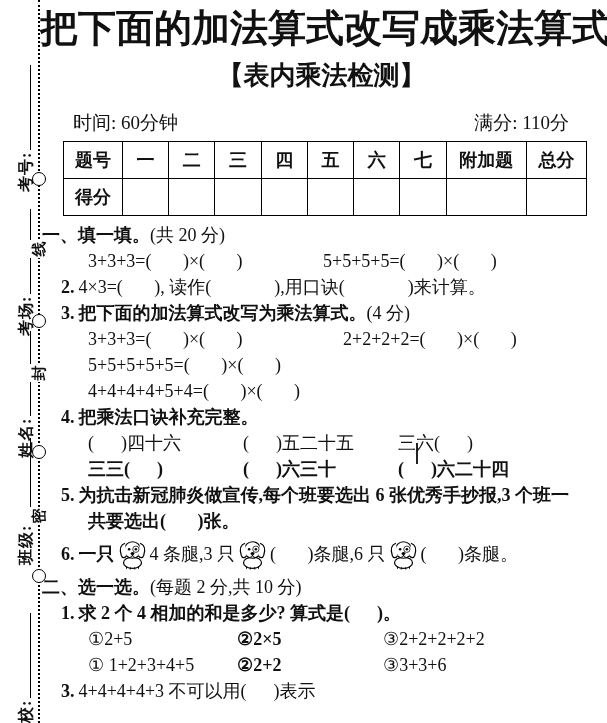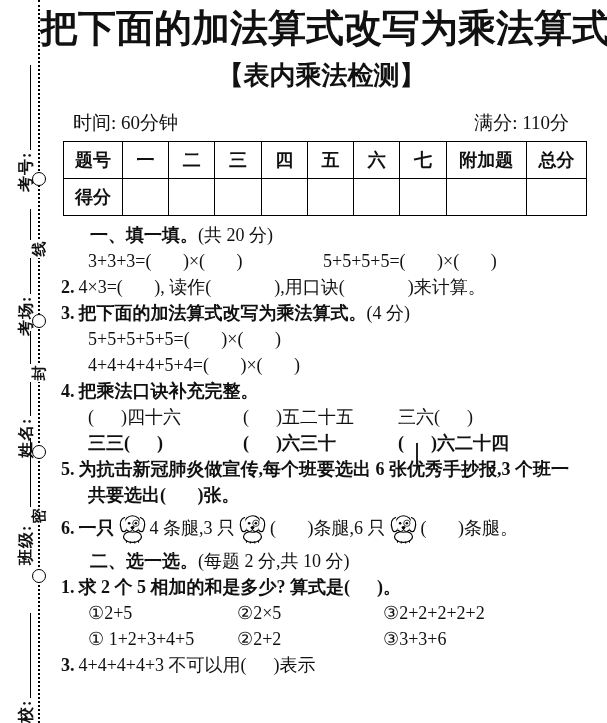--- a/index.html
+++ b/index.html
@@ -27,28 +27,28 @@
   .title{margin-top:4px;text-align:center;font-size:38px;font-weight:700;line-height:48px;letter-spacing:0px;white-space:nowrap;}
   .subtitle{margin-top:6px;text-align:center;font-size:26px;font-weight:700;line-height:36px;}
   .meta{display:flex;justify-content:space-between;padding:0 34px 0 33px;font-size:19px;line-height:26px;margin-top:16px;}
   table.score{border-collapse:collapse;margin:5px 16px 0 23px;table-layout:fixed;}
   table.score td{
     border:1.8px solid #000;height:36px;text-align:center;vertical-align:middle;
     font-size:18px;font-weight:700;padding:0;
   }
   
   .line{line-height:26px;font-size:18px;white-space:pre-wrap;}
-  .sec{padding-left:2px;font-weight:700;margin-left:48px;}
+  .sec{padding-left:2px;font-weight:700;}
   .q{padding-left:21px;font-weight:700;}
   .sub{padding-left:48px;font-weight:400;}
   .note{font-weight:400;}
   .qno{font-weight:700;margin-right:4px;}
   .col{display:inline-block;white-space:pre-wrap;vertical-align:top;}
   .w235{width:235px;} .w255{width:255px;} .w155{width:155px;}
-  .w149{width:149px;} .w146{width:146px;}
+  .w149{width:149px;} .w146{width:146px;font-weight:bold;}
   .q6row{display:flex;align-items:center;height:40px;padding-left:21px;font-size:18px;}
   .q6row .txt{white-space:pre-wrap;}
   .dog{width:33px;height:31px;flex:0 0 auto;margin:0 1px;}
   .stray{position:absolute;left:416px;top:443px;width:2px;height:21px;background:#222;}
 </style>
 </head>
 <body>
 
 <div class="page">
 
@@ -64,21 +64,21 @@
   <div class="seal-circle" style="top:314px"></div>
   <div class="seal-char" style="top:364px">封</div>
   <div class="seal-circle" style="top:445px"></div>
   <div class="seal-char" style="top:507px">密</div>
   <div class="seal-circle" style="top:569px"></div>
 
   <div class="stray"></div>
 
   <div class="main">
 
-    <div class="title">把下面的加法算式改写为乘法算式</div>
+    <div class="title">把下面的加法算式改写成乘法算式</div>
     <div class="subtitle">【表内乘法检测】</div>
 
     <div class="meta">
       <span>时间: 60分钟</span>
       <span>满分: 110分</span>
     </div>
 
     <table class="score">
       <colgroup>
         <col style="width:60px">
@@ -120,20 +120,21 @@
     </tbody>
       </table>
 
     <div class="line sec" style="margin-top:6px"><span>一、填一填。</span><span class="note">(共 20 分)</span></div>
 
     <div class="line sub"><span class="col w235">3+3+3=(       )×(       )</span><span class="col">5+5+5+5=(       )×(       )</span></div>
 
     <div class="line q"><span class="qno">2.</span><span style="font-weight:400">4×3=(       ), 读作(              ),用口诀(              )来计算。</span></div>
 
     <div class="line q"><span class="qno">3.</span><span>把下面的加法算式改写为乘法算式。</span><span class="note">(4 分)</span></div>
+    <div class="line sub"><span class="col w255">3+3+3=(       )×(       )</span><span class="col">2+2+2+2=(       )×(       )</span></div>
     <div class="line sub"><span class="col">5+5+5+5+5=(       )×(       )</span></div>
     <div class="line sub"><span class="col">4+4+4+4+5+4=(       )×(       )</span></div>
 
     <div class="line q"><span class="qno">4.</span><span>把乘法口诀补充完整。</span></div>
     <div class="line sub" style="font-weight:400"><span class="col w155">(      )四十六</span><span class="col w155">(      )五二十五</span><span class="col">三六(      )</span></div>
     <div class="line sub" style="font-weight:700"><span class="col w155">三三(      )</span><span class="col w155">(      )六三十</span><span class="col">(      )六二十四</span></div>
 
     <div class="line q"><span class="qno">5.</span><span>为抗击新冠肺炎做宣传,每个班要选出 6 张优秀手抄报,3 个班一</span></div>
     <div class="line sub" style="font-weight:700"><span>共要选出(       )张。</span></div>
 
@@ -182,21 +183,21 @@
           <circle cx="26.5" cy="13" r="1.7" fill="#000"></circle>
           <circle cx="26.5" cy="13" r="4.2" fill="none" stroke="#000" stroke-width="1"></circle>
           <ellipse cx="22" cy="18.5" rx="2.6" ry="2" fill="#000"></ellipse>
           <path d="M22 20.5 Q22 23.5 19 23.5 M22 20.5 Q22 23.5 25 23.5" stroke="#000" fill="none" stroke-width="1.2"></path>
         </svg>
       <span class="txt">(       )条腿。</span>
     </div>
 
     <div class="line sec"><span>二、选一选。</span><span class="note">(每题 2 分,共 10 分)</span></div>
 
-    <div class="line q"><span class="qno">1.</span><span>求 2 个 5 相加的和是多少? 算式是(      )。</span></div>
+    <div class="line q"><span class="qno">1.</span><span>求 2 个 4 相加的和是多少? 算式是(      )。</span></div>
     <div class="line sub"><span class="col w149">①2+5</span><span class="col w146">②2×5</span><span class="col">③2+2+2+2+2</span></div>
 
     <div class="line sub"><span class="col w149">① 1+2+3+4+5</span><span class="col w146">②2+2</span><span class="col">③3+3+6</span></div>
 
     <div class="line q"><span class="qno">3.</span><span style="font-weight:400">4+4+4+4+3 不可以用(      )表示</span></div>
 
   </div>
 </div>
 
 </body></html>

